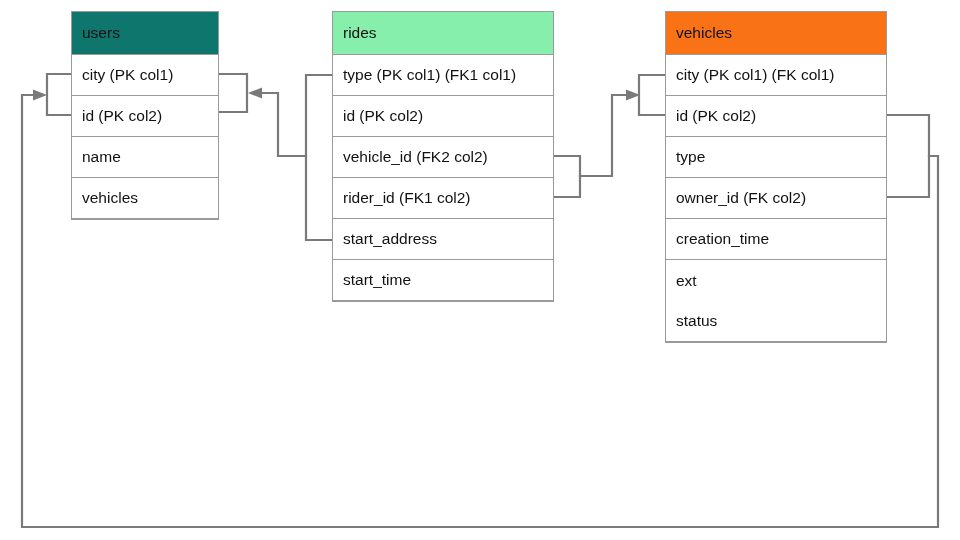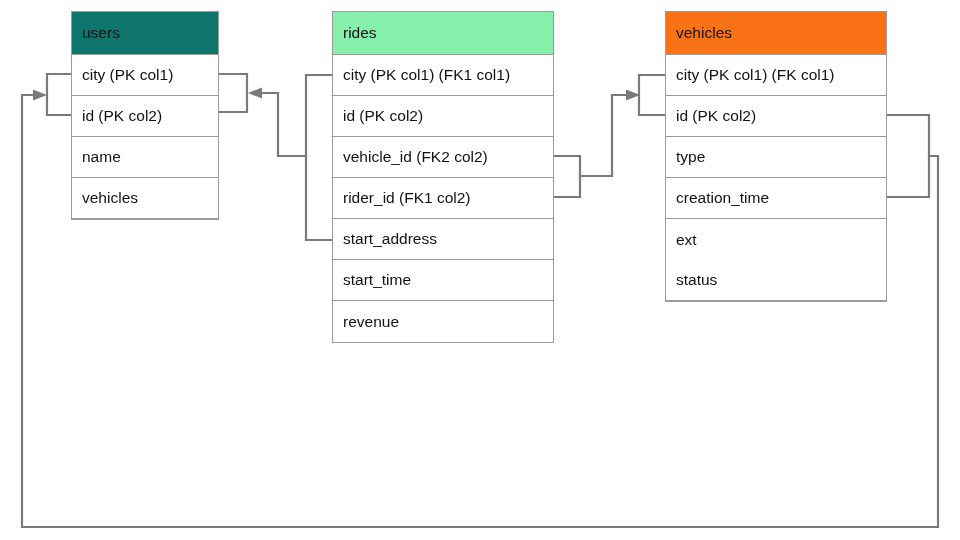--- a/index.html
+++ b/index.html
@@ -96,56 +96,56 @@
     <div class="tbl-row">
       <span>vehicles</span>
     </div>
   </div>
 
   <div class="table" style="left:332px;top:11px;width:222px;">
     <div class="tbl-header" style="background:#86efac;">
       <span>rides</span>
     </div>
     <div class="tbl-row">
-      <span>city (PK col1) (FK1 col1)</span>
+      <span>type (PK col1) (FK1 col1)</span>
     </div>
     <div class="tbl-row">
       <span>id (PK col2)</span>
     </div>
     <div class="tbl-row">
       <span>vehicle_id (FK2 col2)</span>
     </div>
     <div class="tbl-row">
       <span>rider_id (FK1 col2)</span>
     </div>
     <div class="tbl-row">
       <span>start_address</span>
     </div>
     <div class="tbl-row">
       <span>start_time</span>
-    </div>
-    <div class="tbl-row last">
-      <span>revenue</span>
     </div>
   </div>
 
   <div class="table" style="left:665px;top:11px;width:222px;">
     <div class="tbl-header" style="background:#f97316;">
       <span>vehicles</span>
     </div>
     <div class="tbl-row">
       <span>city (PK col1) (FK col1)</span>
     </div>
     <div class="tbl-row">
       <span>id (PK col2)</span>
     </div>
     <div class="tbl-row">
       <span>type</span>
     </div>
     <div class="tbl-row">
+      <span>owner_id (FK col2)</span>
+    </div>
+    <div class="tbl-row">
       <span>creation_time</span>
     </div>
     <div class="tbl-row last">
       <span>ext</span>
     </div>
     <div class="tbl-row">
       <span>status</span>
     </div>
   </div>
 

